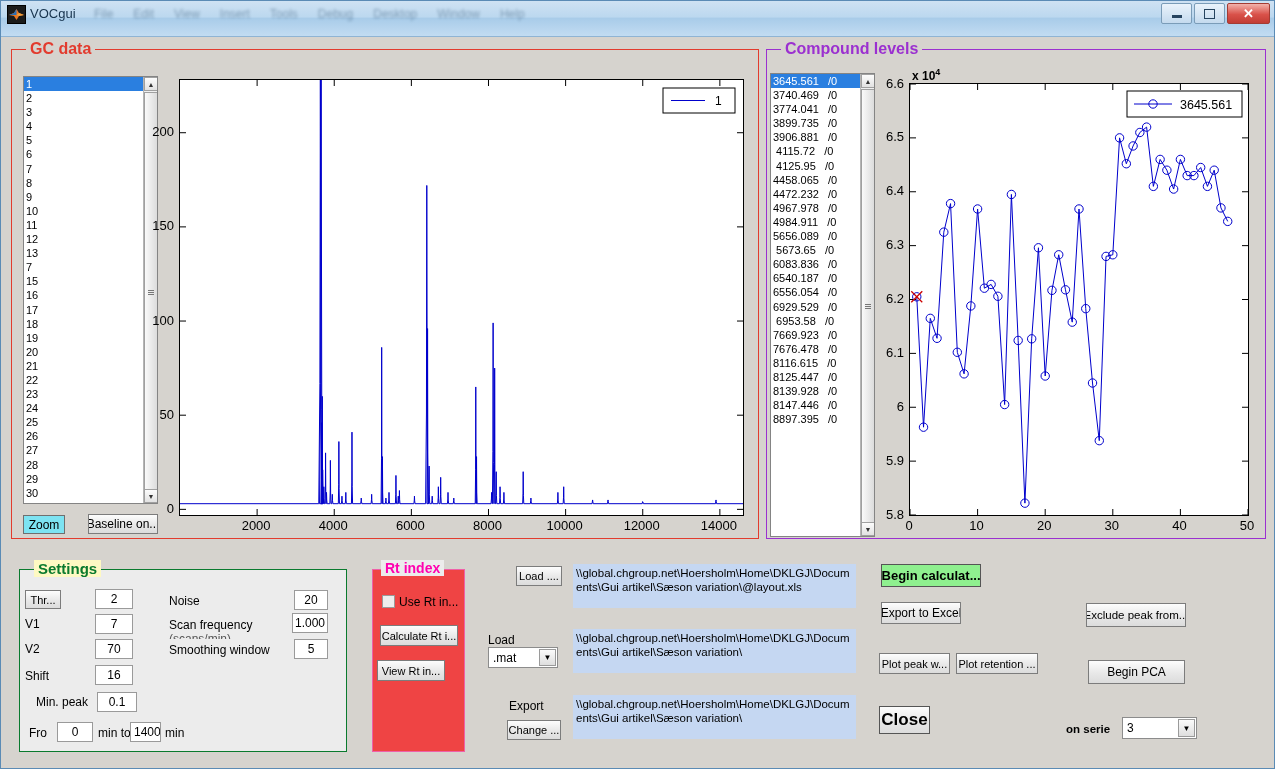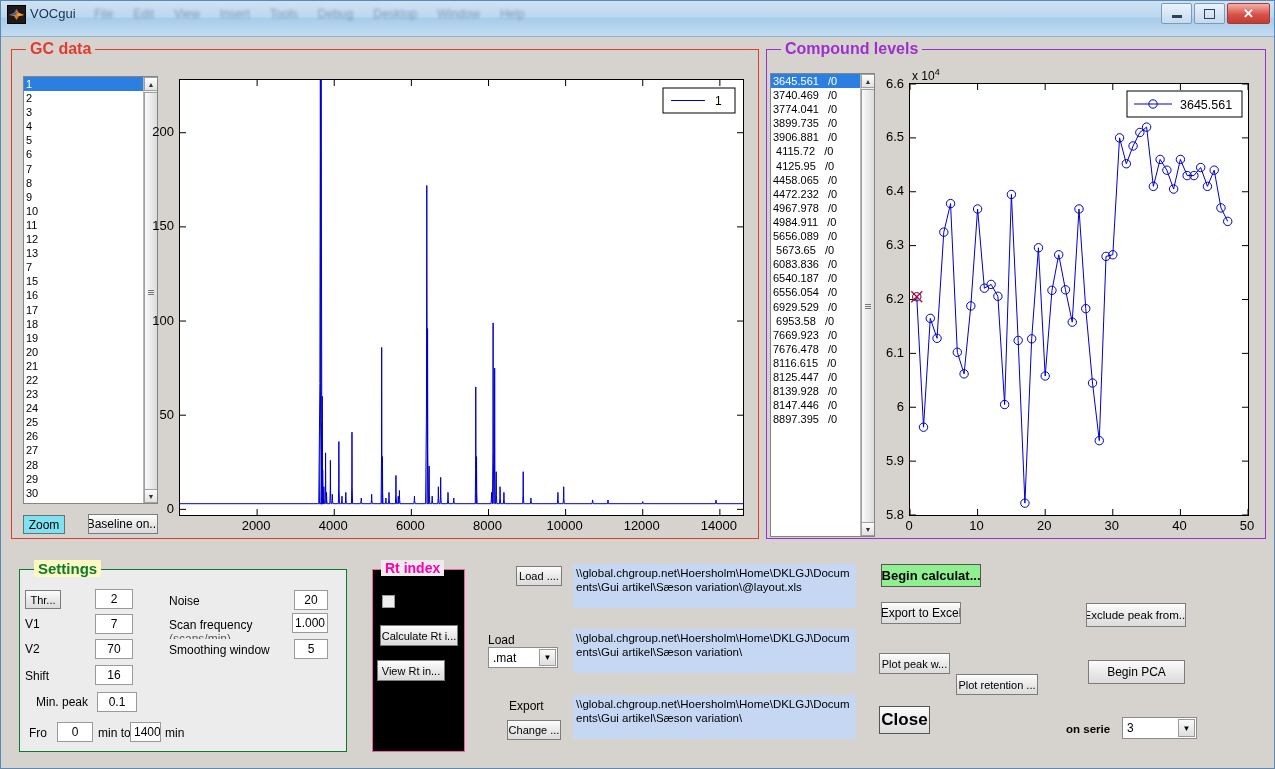--- a/index.html
+++ b/index.html
@@ -69,21 +69,21 @@
     position:absolute;top:-10px;left:14px;
     background:#d6d3ce;padding:0 4px;
     font-weight:bold;white-space:nowrap;
   }
   .gc-panel{left:10px;top:48px;width:748px;height:490px;border:1px solid #e23b2e;}
   .gc-panel > .ptitle{font-size:16px;color:#e23b2e;}
   .cl-panel{left:765px;top:48px;width:500px;height:490px;border:1px solid #9b30d0;}
   .cl-panel > .ptitle{font-size:16px;color:#9b30d0;}
   .settings-panel{left:18px;top:568px;width:328px;height:183px;border:1px solid #0a7a2e;background:#ececec;}
   .settings-panel > .ptitle{font-size:15px;color:#0a7a2e;background:#fef9c3;}
-  .rt-panel{left:371px;top:568px;width:93px;height:183px;border:1px solid #f060a8;background:#000000;}
+  .rt-panel{left:371px;top:568px;width:93px;height:183px;border:1px solid #f060a8;background:#ef4444;}
   .rt-panel > .ptitle{font-size:14px;color:#ff00b0;background:#ececec;left:8px;}
   .pca-panel{left:1048px;top:568px;width:185px;height:181px;border:1px solid #1414cf;background:#ececec;}
   .pca-panel > .ptitle{font-size:15px;color:#1414cf;background:#ececec;}
 
   
   .listbox{
     position:absolute;background:#fff;border:1px solid #848484;
     box-sizing:border-box;overflow:hidden;font-size:11px;
   }
   .lb-inner{position:absolute;left:0;top:0;right:14px;bottom:0;overflow:hidden;}
@@ -327,21 +327,21 @@
       </div>
     <div class="lb-scroll">
       <div class="lb-arrow">▲</div>
       <div class="lb-thumb" style="top:15px;height:434px;">
         <div class="thumb-grip"></div>
       </div>
       <div class="lb-arrow bot">▼</div>
     </div>
   </div>
 
-  <div class="axmult" style="left:911px;top:66px;">x 10<sup style="font-size:9px;">4</sup></div>
+  <div class="axmult" style="left:911px;top:66px;font-weight:bold;">x 10<sup style="font-size:9px;">4</sup></div>
 
   <div class="axes" style="left:908px;top:82px;width:340px;height:433px;">
     <svg id="cl-svg" width="338" height="431" viewBox="0 0 338 431">
         <line x1="0" y1="431" x2="0" y2="425" stroke="#000" stroke-width="1"></line>
         <line x1="0" y1="0" x2="0" y2="6" stroke="#000" stroke-width="1"></line>
         <line x1="67.60000000000001" y1="431" x2="67.60000000000001" y2="425" stroke="#000" stroke-width="1"></line>
         <line x1="67.60000000000001" y1="0" x2="67.60000000000001" y2="6" stroke="#000" stroke-width="1"></line>
         <line x1="135.20000000000002" y1="431" x2="135.20000000000002" y2="425" stroke="#000" stroke-width="1"></line>
         <line x1="135.20000000000002" y1="0" x2="135.20000000000002" y2="6" stroke="#000" stroke-width="1"></line>
         <line x1="202.79999999999998" y1="431" x2="202.79999999999998" y2="425" stroke="#000" stroke-width="1"></line>
@@ -498,21 +498,21 @@
   </div>
   <div class="pathbox" style="left:572px;top:628px;width:283px;height:44px;">\\global.chgroup.net\Hoersholm\Home\DKLGJ\Documents\Gui artikel\Sæson variation\</div>
 
   <div class="lbl" style="left:508px;top:698px;">Export</div>
   <div class="btn" style="left:506px;top:719px;width:54px;height:20px;font-size:11px;">Change ...</div>
   <div class="pathbox" style="left:572px;top:694px;width:283px;height:44px;">\\global.chgroup.net\Hoersholm\Home\DKLGJ\Documents\Gui artikel\Sæson variation\</div>
 
   <div class="btn green" style="left:880px;top:563px;width:100px;height:23px;font-size:13px;font-weight:bold;">Begin calculat...</div>
   <div class="btn" style="left:880px;top:601px;width:80px;height:22px;">Export to Excel</div>
   <div class="btn" style="left:878px;top:652px;width:71px;height:21px;font-size:11px;">Plot peak w...</div>
-  <div class="btn" style="left:955px;top:652px;width:82px;height:21px;font-size:11px;margin-top:21px;">Plot retention ...</div>
+  <div class="btn" style="left:955px;top:652px;width:82px;height:21px;font-size:11px;">Plot retention ...</div>
   <div class="btn big" style="left:878px;top:705px;width:51px;height:28px;">Close</div>
 
   <div class="btn" style="left:1085px;top:602px;width:100px;height:24px;font-size:11.5px;">Exclude peak from...</div>
   <div class="btn" style="left:1087px;top:659px;width:97px;height:24px;">Begin PCA</div>
   <div class="lbl" style="left:1065px;top:722px;font-weight:bold;font-size:11.5px;">on serie</div>
   <div class="combo" style="left:1121px;top:716px;width:75px;height:22px;">
     <span>3</span>
     <span class="arrowbox">▼</span>
   </div>
 

